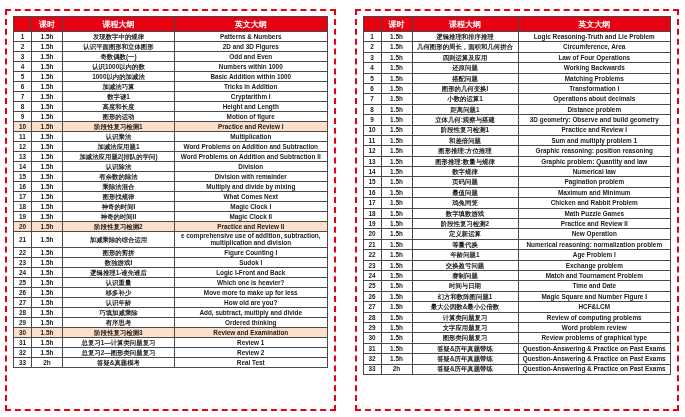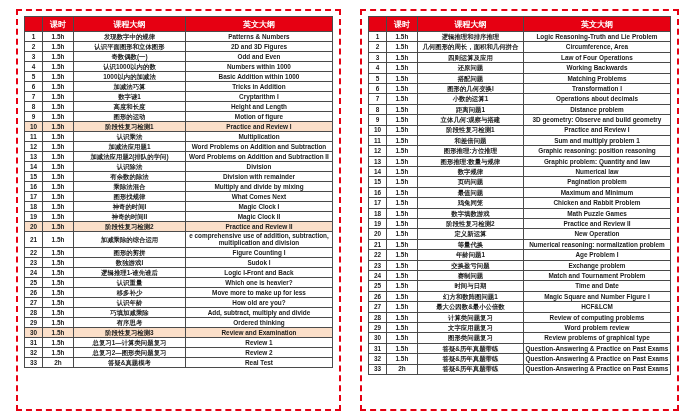--- a/index.html
+++ b/index.html
@@ -10,21 +10,21 @@
     --dashed-border:#e60012;
     --text:#1a1a1a;
   }
   *{box-sizing:border-box;}
   html,body{margin:0;padding:0;}
   body{
     width:685px;height:417px;background:#ffffff;
     font-family:"Liberation Sans", sans-serif;
     overflow:hidden;
   }
-  .wrap{display:flex;gap:19px;padding:9px 6px 0 16px;}
+  .wrap{display:flex;gap:19px;padding:9px 6px 0 5px;}
   .panel{
     border:2px dashed var(--dashed-border);
     padding:5px 6px;
     height:402px;
     overflow:hidden;
     background:#ffffff;
   }
   .panel-left{width:331px;}
   .panel-right{width:325px;}
   table{border-collapse:collapse;width:100%;table-layout:fixed;}

